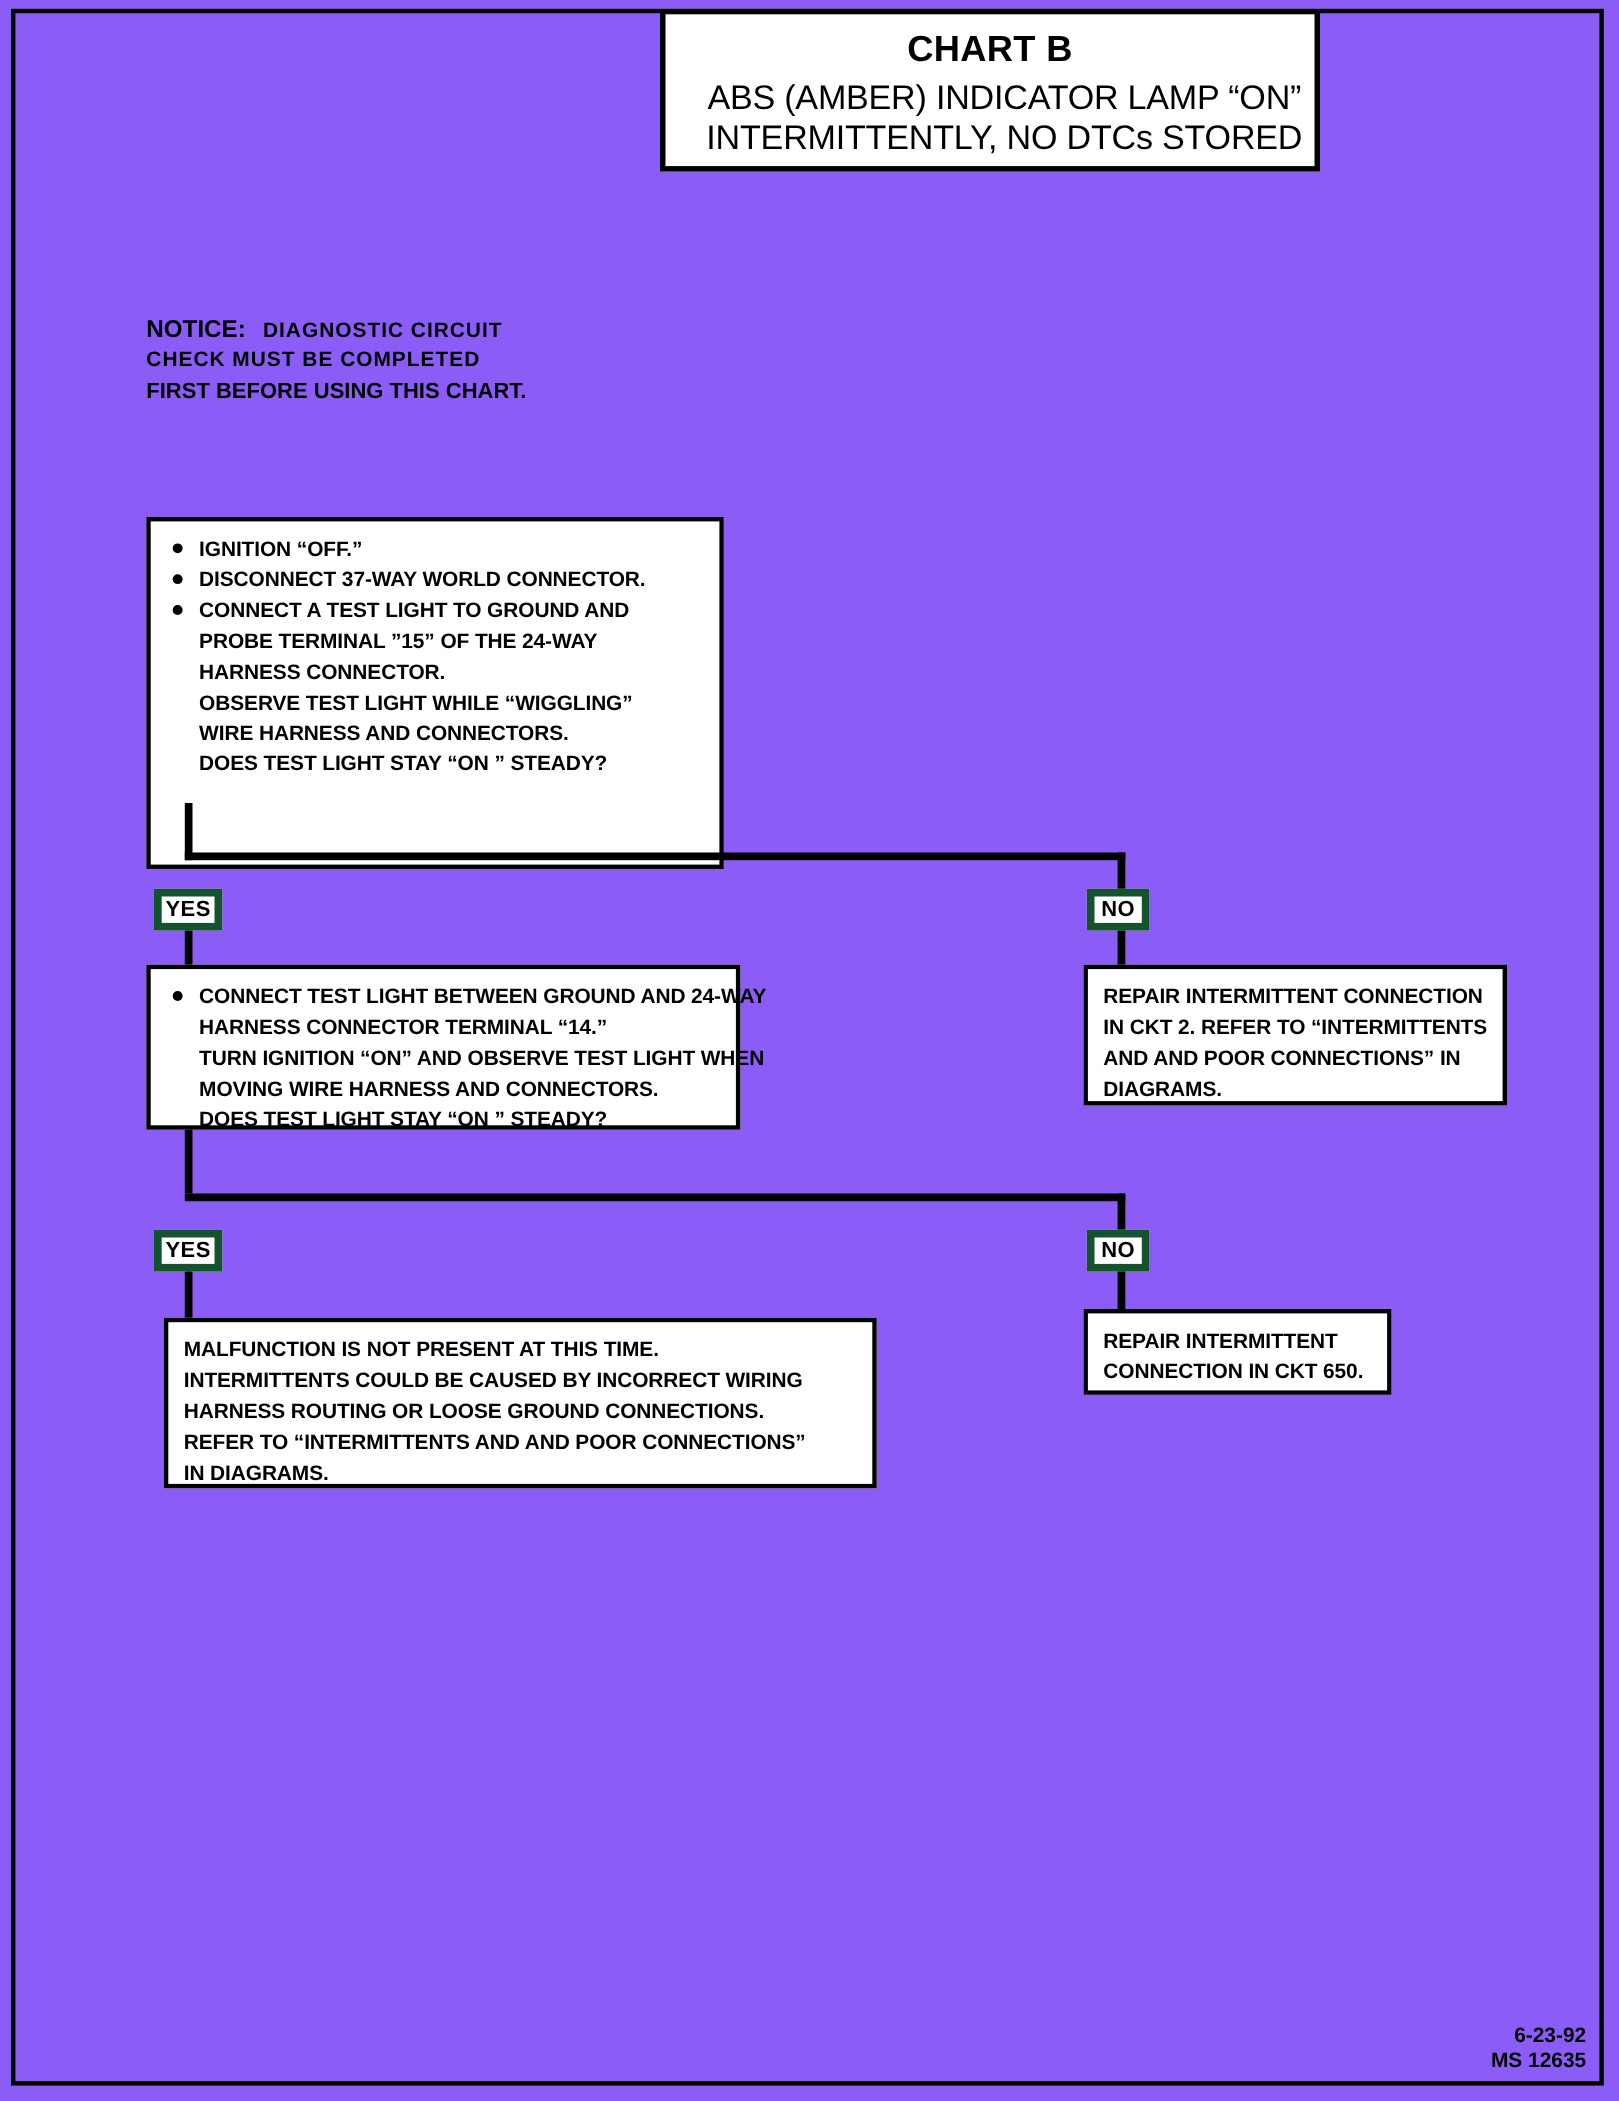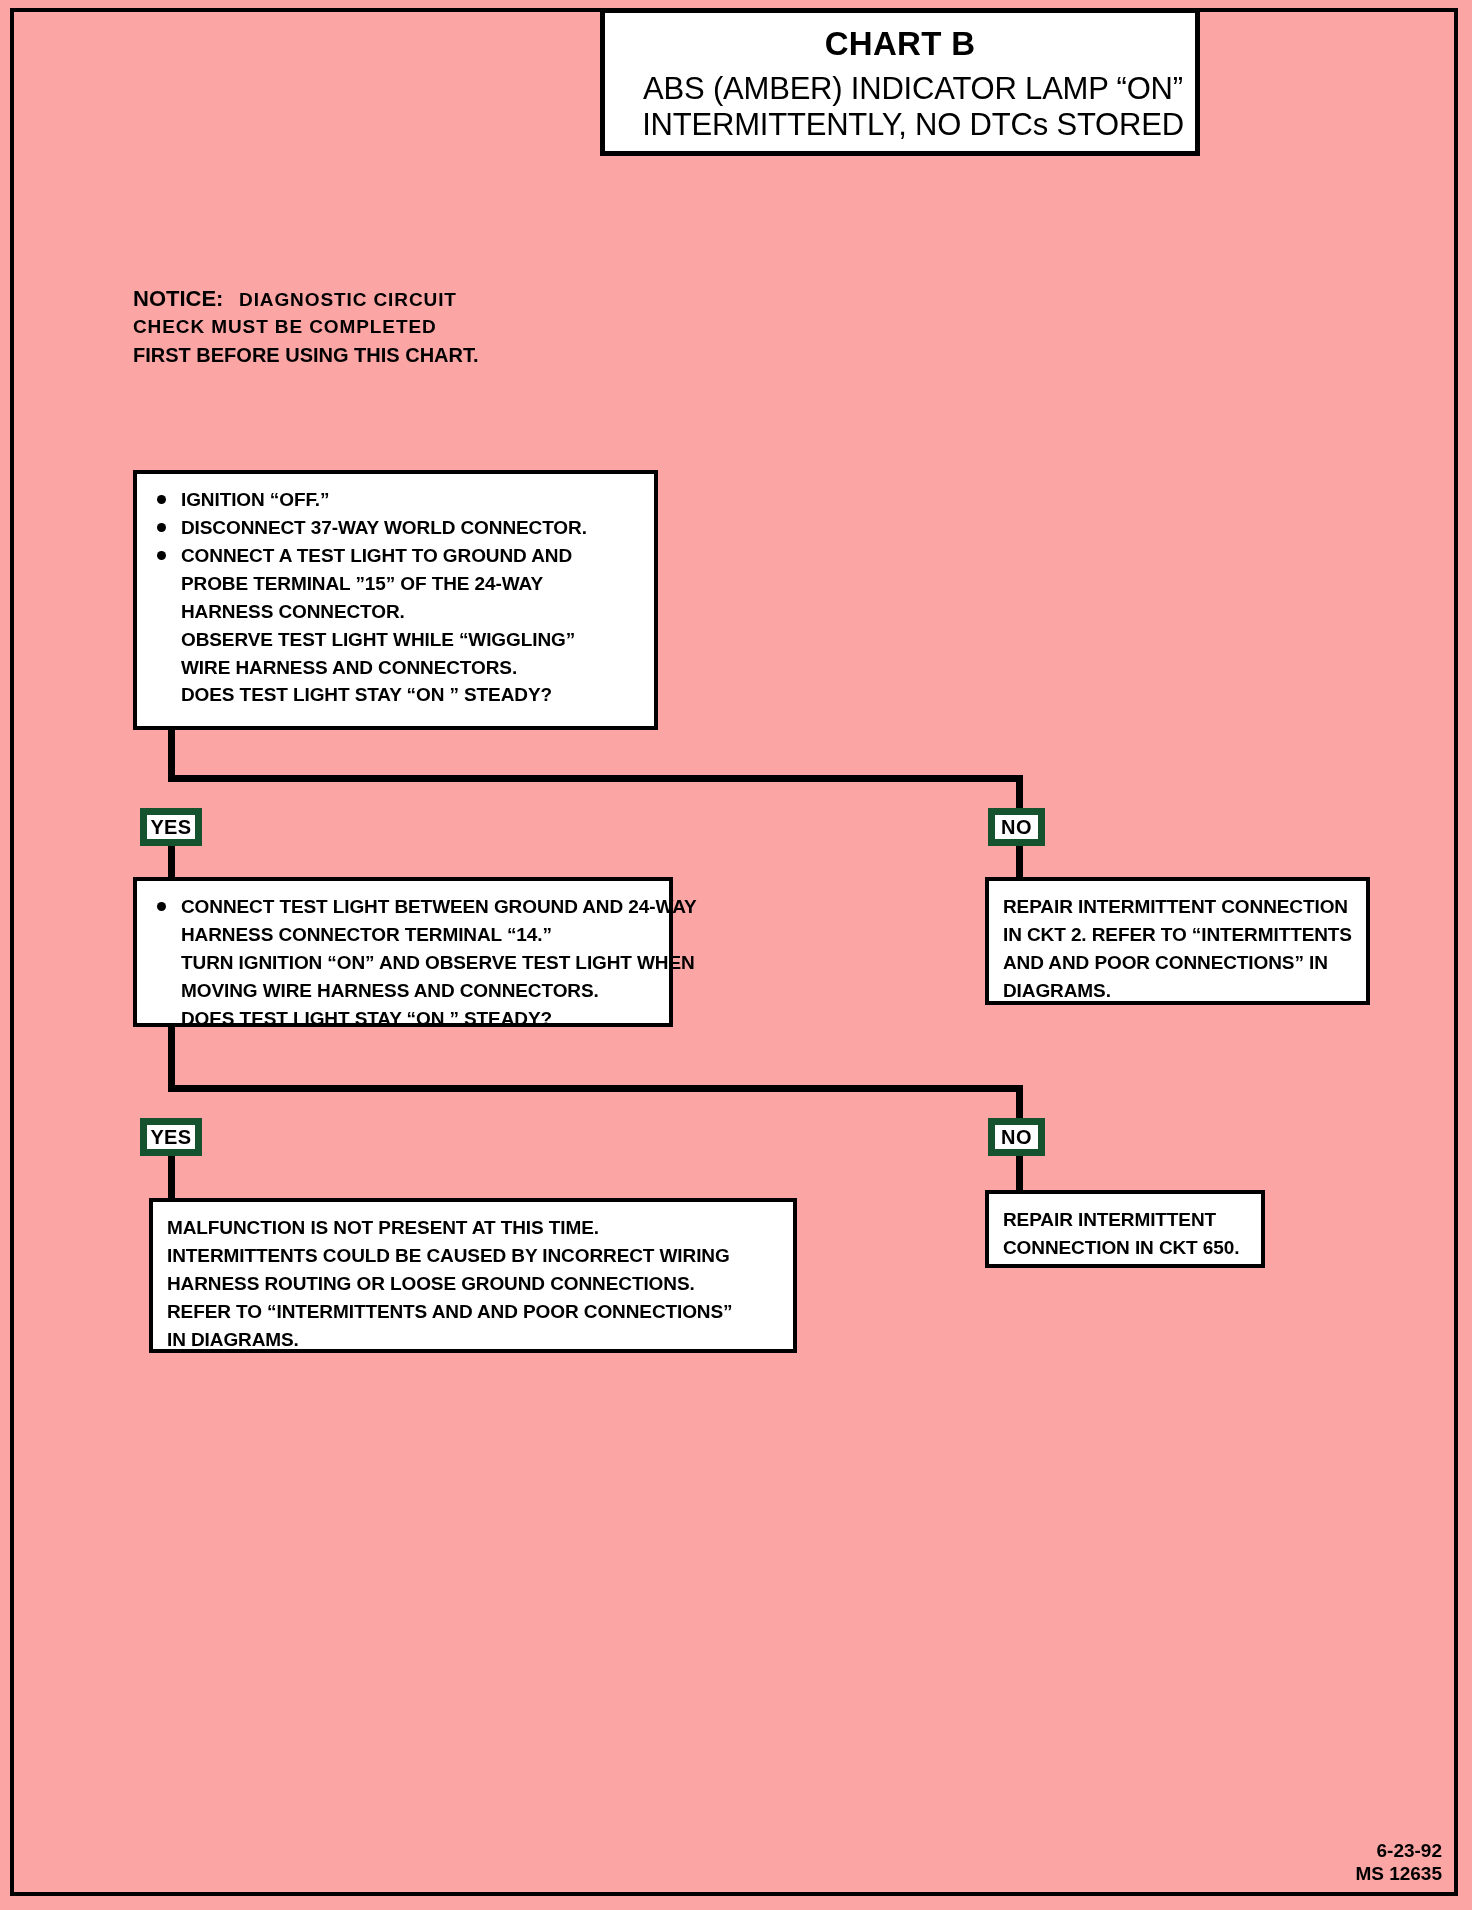--- a/index.html
+++ b/index.html
@@ -7,21 +7,21 @@
     padding: 0;
     background: #ffffff;
   }
   body {
     font-family: "Liberation Sans", sans-serif;
   }
   #page {
     position: relative;
     width: 1472px;
     height: 1910px;
-    background: #fca5a5;
+    background: #8b5cf6;
     overflow: hidden;
   }
 
   
   .page-border {
     position: absolute;
     left: 10px;
     top: 8px;
     width: 1448px;
     height: 1888px;
@@ -187,21 +187,21 @@
 
   <div class="notice">
     <div class="notice-line">
       <span class="notice-lead">NOTICE:</span>
       <span class="notice-sm" style="margin-left:10px;">DIAGNOSTIC CIRCUIT</span>
     </div>
     <div class="notice-line notice-sm">CHECK  MUST  BE  COMPLETED</div>
     <div class="notice-line" style="font-size:20px;font-weight:bold;">FIRST BEFORE USING THIS CHART.</div>
   </div>
 
-  <div class="box" style="left:133px; top:470px; width:525px; height:260px;">
+  <div class="box" style="left:133px; top:470px; width:525px; height:320px;">
     <div class="box-inner">
       <div class="bullet-row">
         <div class="bullet"><span class="bullet-dot"></span></div>
         <div class="bullet-text line">IGNITION “OFF.”</div>
       </div>
       <div class="bullet-row">
         <div class="bullet"><span class="bullet-dot"></span></div>
         <div class="bullet-text line">DISCONNECT 37-WAY WORLD CONNECTOR.</div>
       </div>
       <div class="bullet-row">

